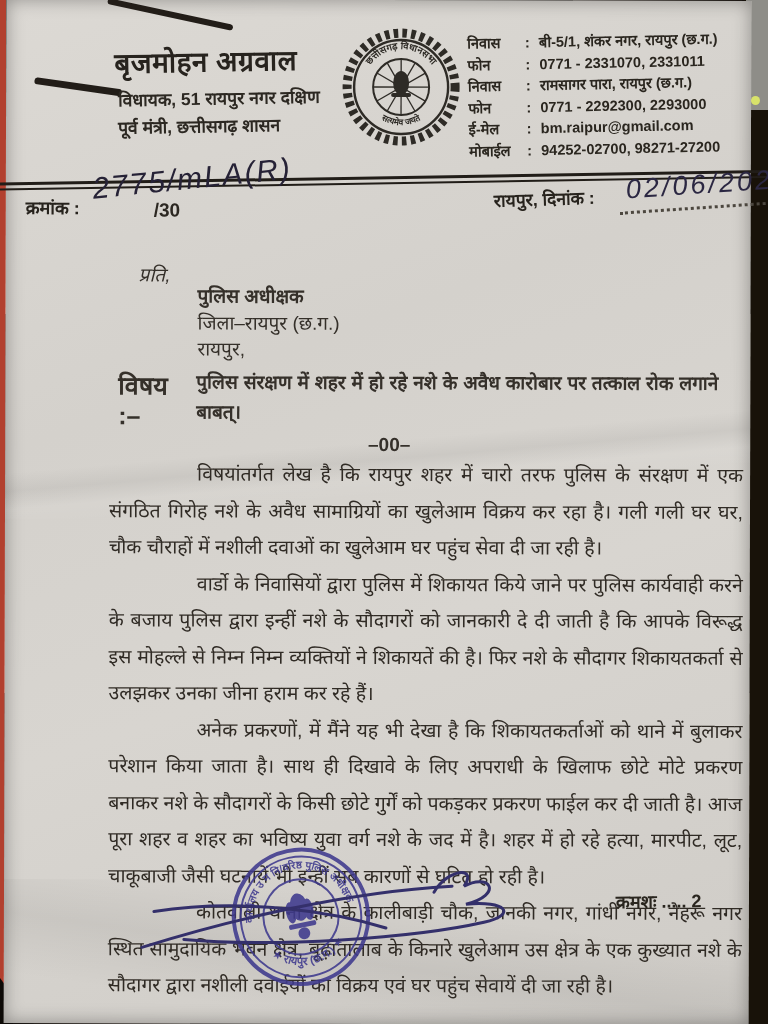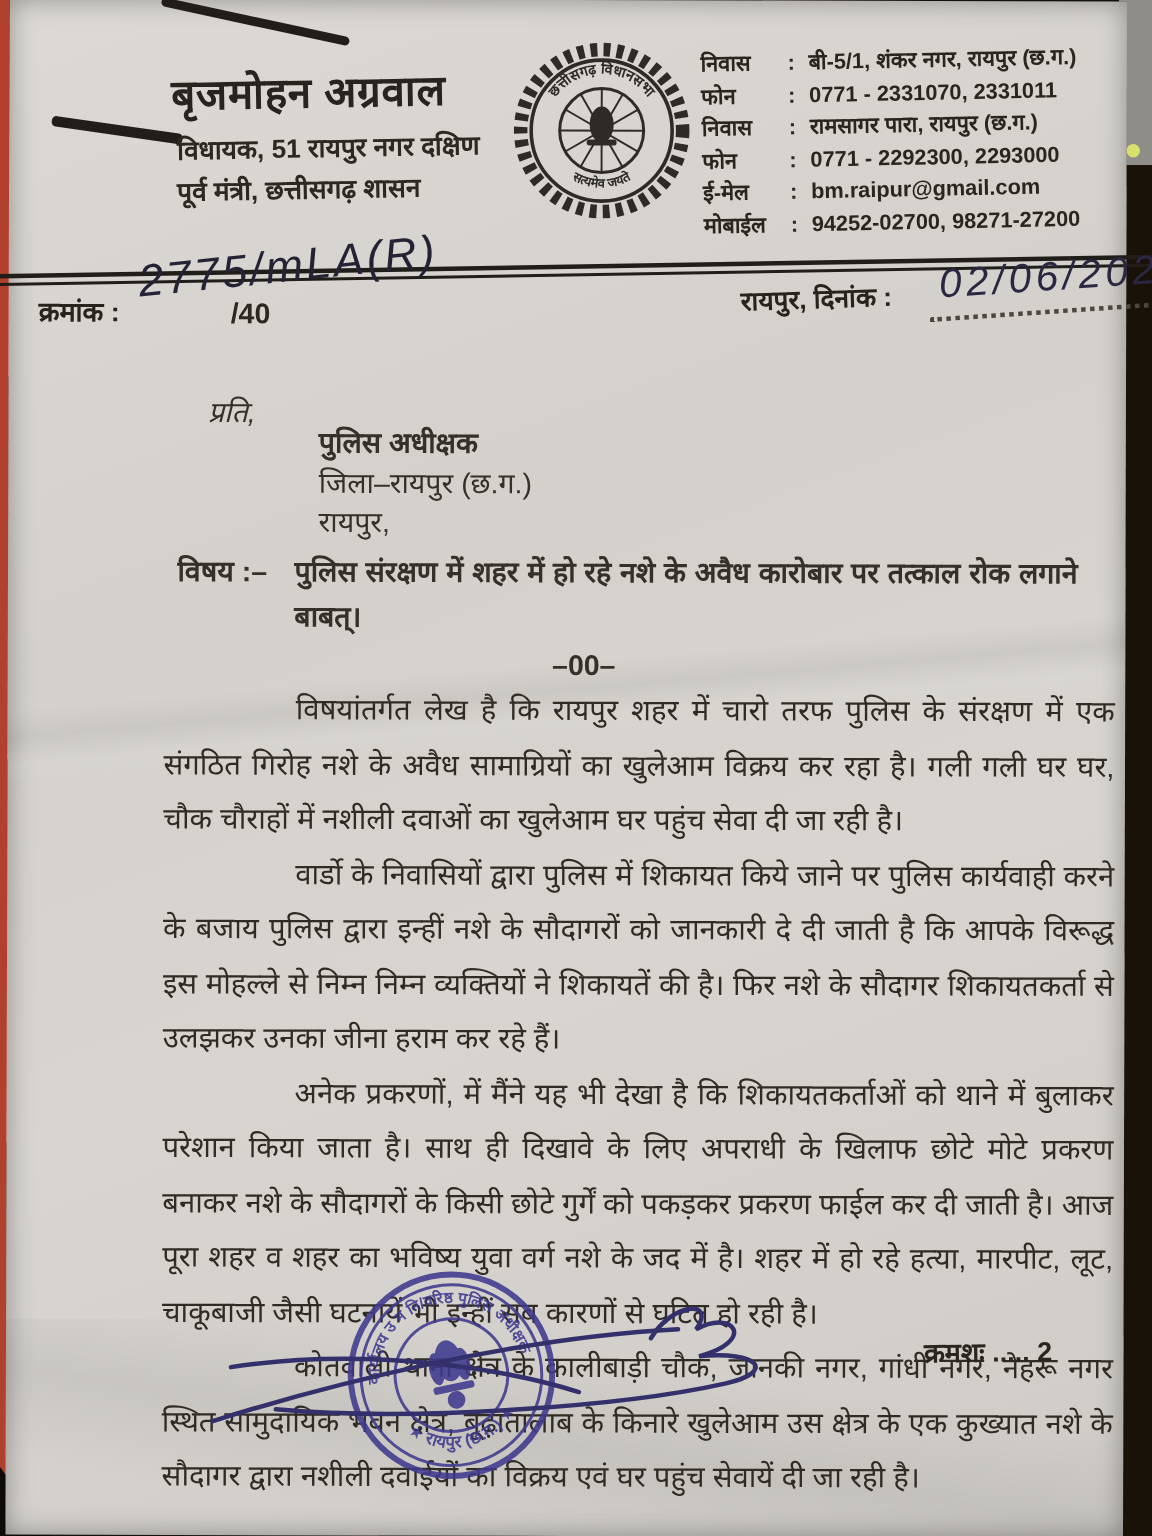--- a/index.html
+++ b/index.html
@@ -44,25 +44,25 @@
   .kramank-label{position:absolute;left:20px;top:196px;font-size:18px;font-weight:bold;color:#27231d;}
   .kramank-hand{position:absolute;left:86px;top:162px;font-size:30px;color:#262236;
                 font-style:italic;transform:rotate(-6deg);letter-spacing:2px;white-space:nowrap;}
   .kramank-suffix{position:absolute;left:148px;top:200px;font-size:19px;color:#2c2822;font-weight:bold;}
   .place-date{position:absolute;left:488px;top:186px;font-size:17.5px;font-weight:bold;color:#27231d;transform:rotate(-2deg);}
   .date-hand{position:absolute;left:620px;top:168px;font-size:27px;color:#2b2742;font-style:italic;
              transform:rotate(-4deg);letter-spacing:3px;white-space:nowrap;}
   .date-dots{position:absolute;left:614px;top:206px;width:146px;border-bottom:3px dotted #4c473f;transform:rotate(-4deg);}
   
   .salutation{position:absolute;left:133px;top:262px;font-size:19px;font-style:italic;}
-  .rcp{position:absolute;left:192px;top:284px;font-size:19px;line-height:26.5px;margin-left:15px;}
+  .rcp{position:absolute;left:192px;top:284px;font-size:19px;line-height:26.5px;}
   .rcp .r0{font-weight:bold;}
   
   .subject{position:absolute;left:113px;top:368px;width:600px;display:flex;}
-  .subject .s-lbl{flex:none;width:78px;font-weight:bold;font-size:19px;}
+  .subject .s-lbl{flex:none;width:78px;font-weight:bold;font-size:25px;}
   .subject .s-txt{flex:1;font-size:19px;font-weight:bold;line-height:30px;text-align:justify;}
   .sep00{position:absolute;left:0;width:768px;top:434px;text-align:center;font-size:19px;font-weight:bold;}
   
   .bodytext{position:absolute;left:104px;top:456px;width:634px;font-size:19.5px;line-height:36.5px;
             text-align:justify;color:#302b25;}
   .bodytext p{margin:0;text-indent:88px;}
   
   .stamp{position:absolute;left:218px;top:838px;width:158px;height:158px;opacity:.88;}
   .signature{position:absolute;left:130px;top:852px;width:520px;height:130px;pointer-events:none;}
   .continuation{position:absolute;left:612px;top:888px;font-size:18px;font-weight:bold;color:#2a261f;transform:rotate(-1deg);}
@@ -148,21 +148,21 @@
       </div>
     </div>
 
     <div class="rule">
       <div class="r1"></div>
         <div class="r2"></div>
     </div>
 
     <div class="kramank-label">क्रमांक :</div>
     <div class="kramank-hand">2775/mLA(R)</div>
-    <div class="kramank-suffix">/40</div>
+    <div class="kramank-suffix">/30</div>
     <div class="place-date">रायपुर, दिनांक :</div>
     <div class="date-hand">02/06/2023</div>
     <div class="date-dots"></div>
 
     <div class="salutation">प्रति,</div>
     <div class="rcp">
       <div class="r0">पुलिस अधीक्षक</div>
       <div>जिला–रायपुर (छ.ग.)</div>
       <div>रायपुर,</div>
     </div>

